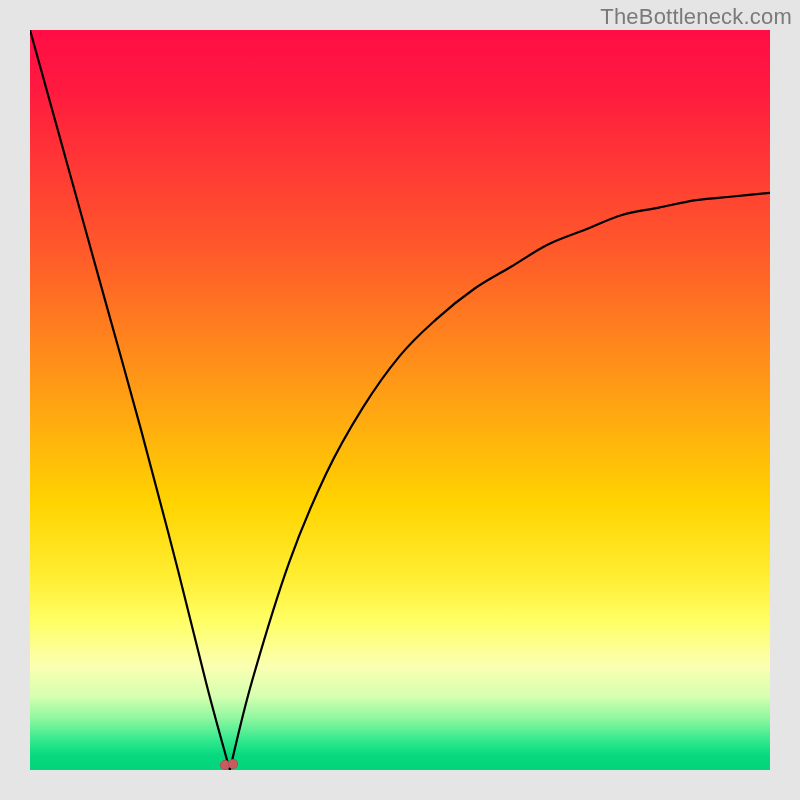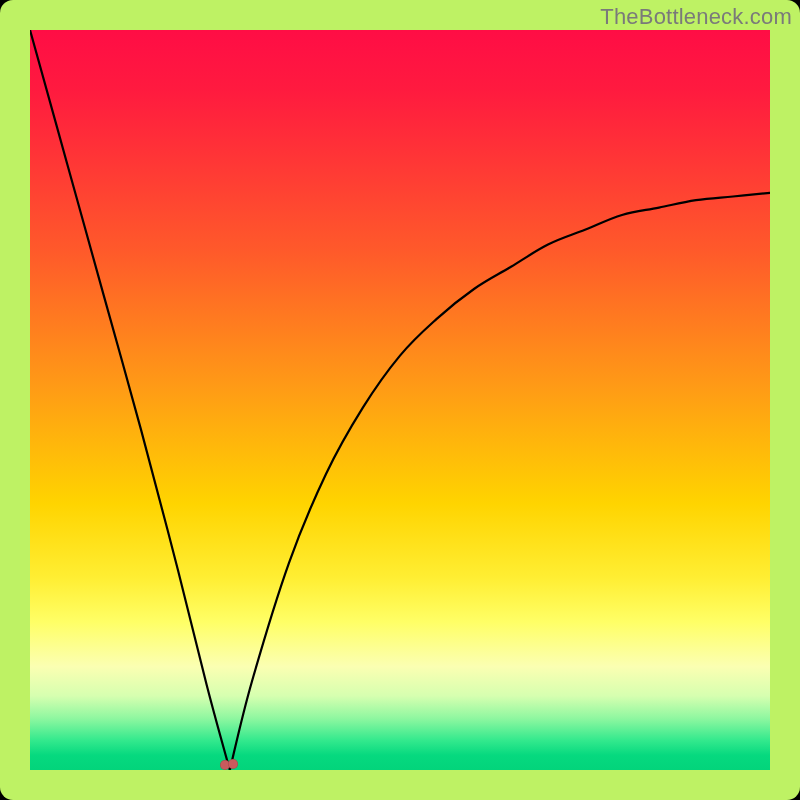--- a/index.html
+++ b/index.html
@@ -7,22 +7,21 @@
     padding: 0;
     width: 800px;
     height: 800px;
     overflow: hidden;
     background: #000;
     font-family: Arial, Helvetica, sans-serif;
   }
   .frame {
     position: absolute;
     inset: 0;
-    background: #bef264;
-    border-radius: 13px;
+    background: #e5e5e5;
   }
   .plot-area {
     position: absolute;
     left: 30px;
     top: 30px;
     width: 740px;
     height: 740px;
     overflow: hidden;
   }
   .gradient-bg {

